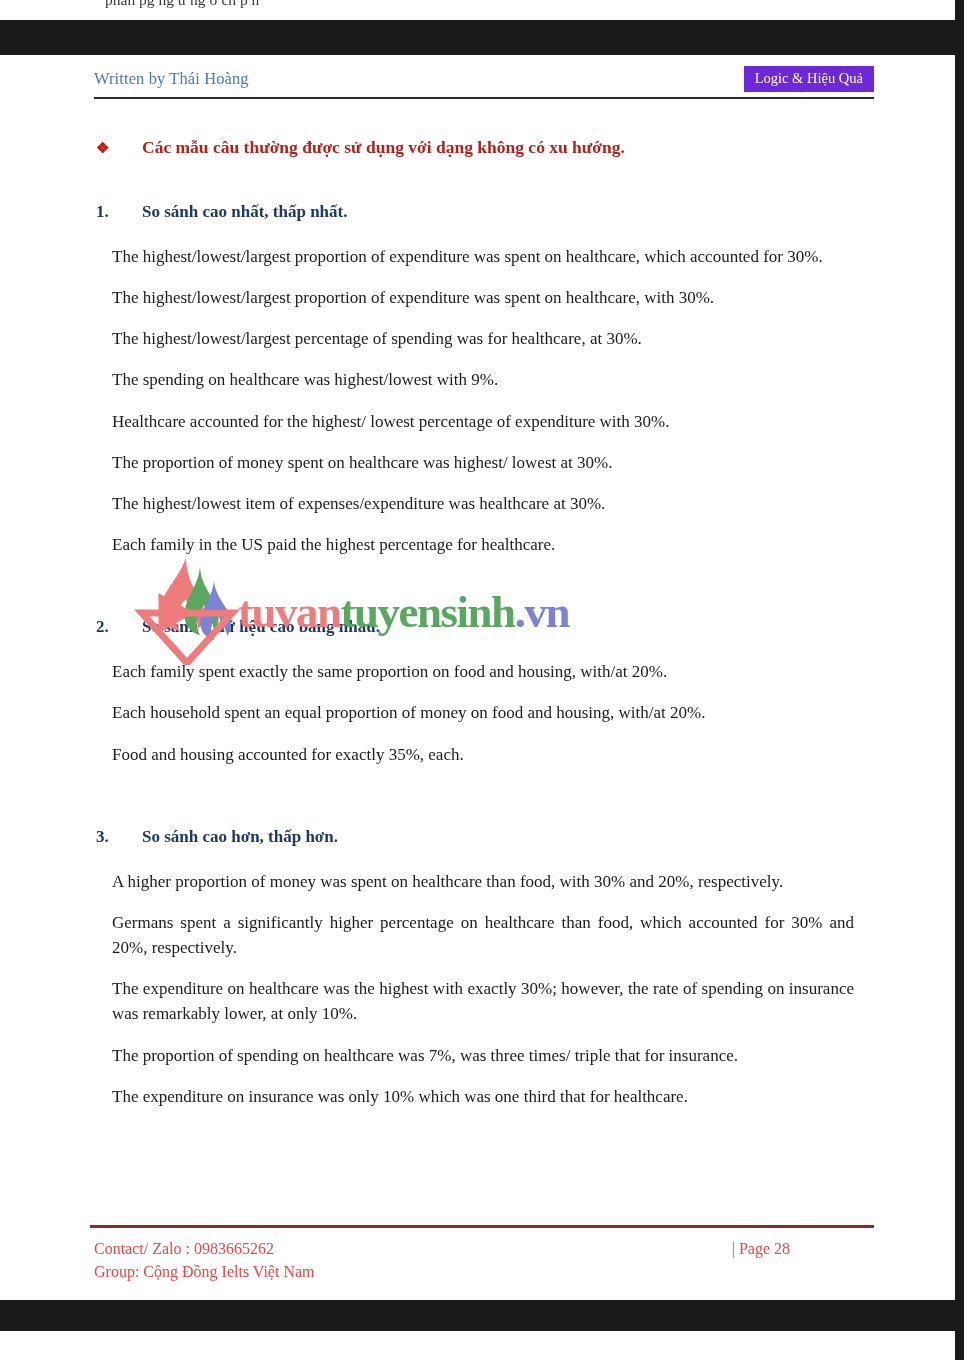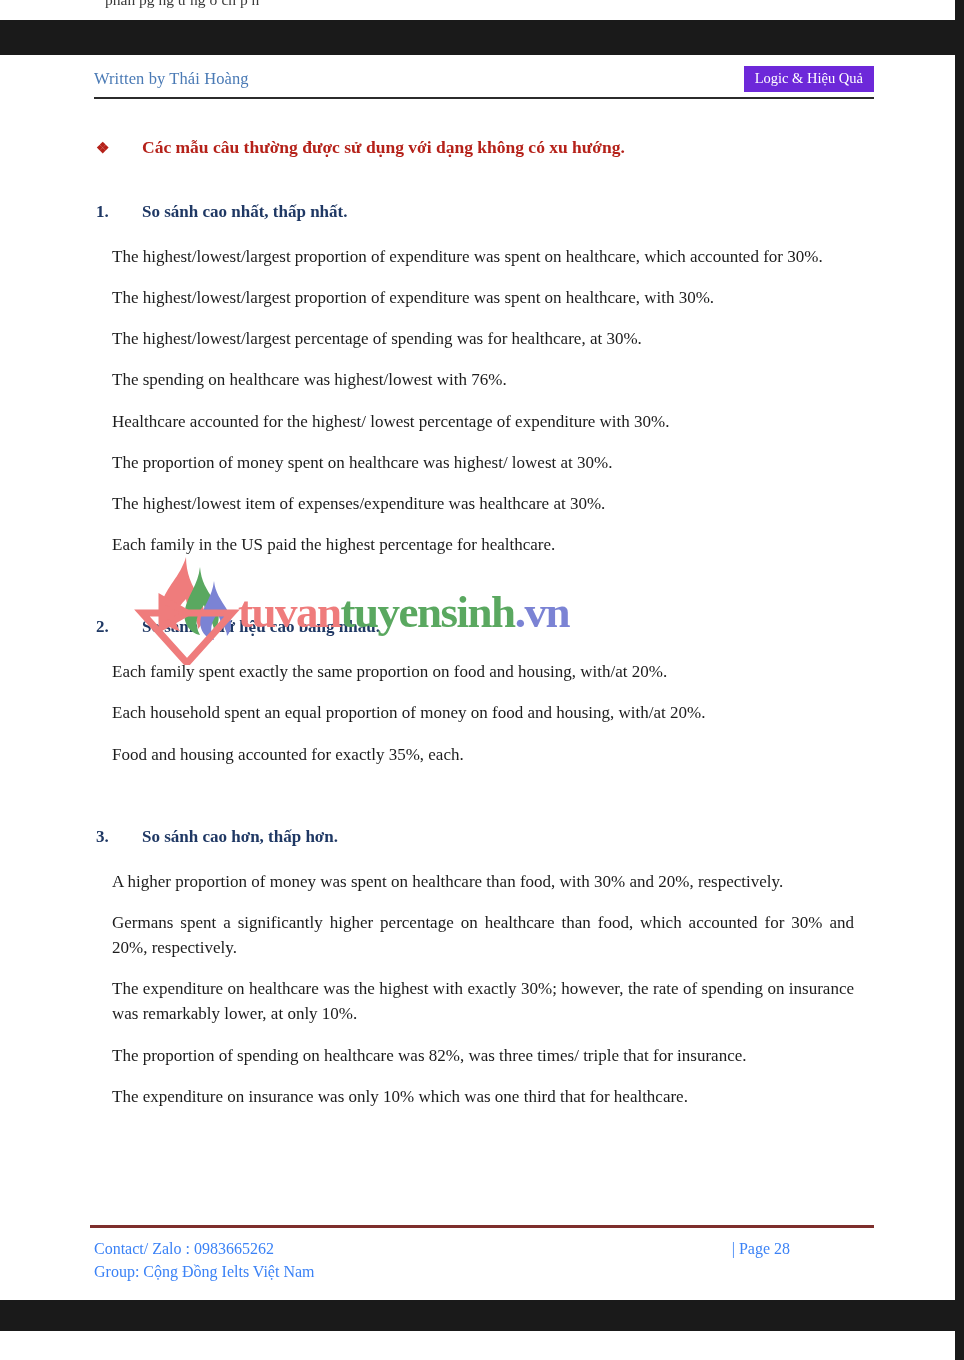--- a/index.html
+++ b/index.html
@@ -189,21 +189,21 @@
     width: 784px;
   }
   .footer-rule {
     height: 3px;
     background: #7e2f2c;
     margin-bottom: 9px;
   }
   .footer-row {
     position: relative;
     font-size: 16px;
-    color: #3b82f6;
+    color: #ef4444;
     line-height: 1.45;
     padding-left: 4px;
   }
   .footer-page {
     position: absolute;
     right: 84px;
     top: 0;
     white-space: nowrap;
     margin-left: 8px;
   }
@@ -233,42 +233,42 @@
         <span>Các mẫu câu thường được sử dụng với dạng không có xu hướng.</span>
       </div>
 
       <div class="num-heading s1">
         <span class="num">1.</span>
         <span>So sánh cao nhất, thấp nhất.</span>
       </div>
       <p class="body first">The highest/lowest/largest proportion of expenditure was spent on healthcare, which accounted for 30%.</p>
       <p class="body">The highest/lowest/largest proportion of expenditure was spent on healthcare, with 30%.</p>
       <p class="body">The highest/lowest/largest percentage of spending was for healthcare, at 30%.</p>
-      <p class="body">The spending on healthcare was highest/lowest with 76%.</p>
+      <p class="body">The spending on healthcare was highest/lowest with 9%.</p>
       <p class="body">Healthcare accounted for the highest/ lowest percentage of expenditure with 30%.</p>
       <p class="body">The proportion of money spent on healthcare was highest/ lowest at 30%.</p>
       <p class="body">The highest/lowest item of expenses/expenditure was healthcare at 30%.</p>
       <p class="body">Each family in the US paid the highest percentage for healthcare.</p>
 
       <div class="num-heading s2">
         <span class="num">2.</span>
         <span>So sánh 2 dữ liệu cao bằng nhau.</span>
       </div>
       <p class="body first">Each family spent exactly the same proportion on food and housing, with/at 20%.</p>
       <p class="body tight">Each household spent an equal proportion of money on food and housing, with/at 20%.</p>
       <p class="body tight">Food and housing accounted for exactly 35%, each.</p>
 
       <div class="num-heading s3">
         <span class="num">3.</span>
         <span>So sánh cao hơn, thấp hơn.</span>
       </div>
       <p class="body first">A higher proportion of money was spent on healthcare than food, with 30% and 20%, respectively.</p>
       <p class="body">Germans spent a significantly higher percentage on healthcare than food, which accounted for 30% and 20%, respectively.</p>
       <p class="body">The expenditure on healthcare was the highest with exactly 30%; however, the rate of spending on insurance was remarkably lower, at only 10%.</p>
-      <p class="body">The proportion of spending on healthcare was 82%, was three times/ triple that for insurance.</p>
+      <p class="body">The proportion of spending on healthcare was 7%, was three times/ triple that for insurance.</p>
       <p class="body">The expenditure on insurance was only 10% which was one third that for healthcare.</p>
 
     </div>
   </div>
 
   <div class="watermark">
     <svg class="wm-logo" viewBox="0 0 118 110">
       <path d="M58 2 C52 22 38 32 34 48 C30 63 40 74 52 76 C44 64 48 54 58 44 C60 58 70 62 70 74 C78 66 78 52 70 40 C64 31 58 18 58 2 Z" fill="#ef7c7c"></path>
       <path d="M72 12 C70 30 60 40 57 54 C54 68 62 78 72 80 C66 69 68 60 76 50 C78 62 86 66 86 76 C93 68 92 54 85 44 C79 35 73 26 72 12 Z" fill="#5aa860"></path>
       <path d="M86 26 C84 42 76 50 73 62 C70 74 77 83 86 85 C81 75 83 67 90 58 C92 69 99 72 99 81 C105 74 104 62 98 53 C93 45 87 37 86 26 Z" fill="#7b83d4"></path>

